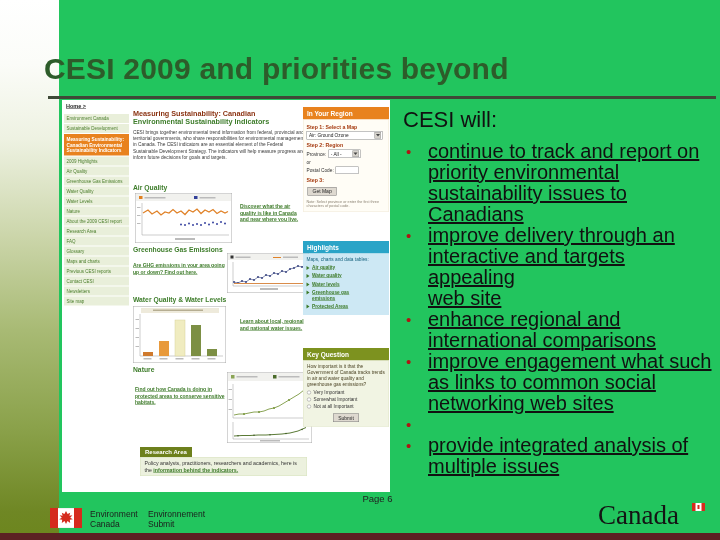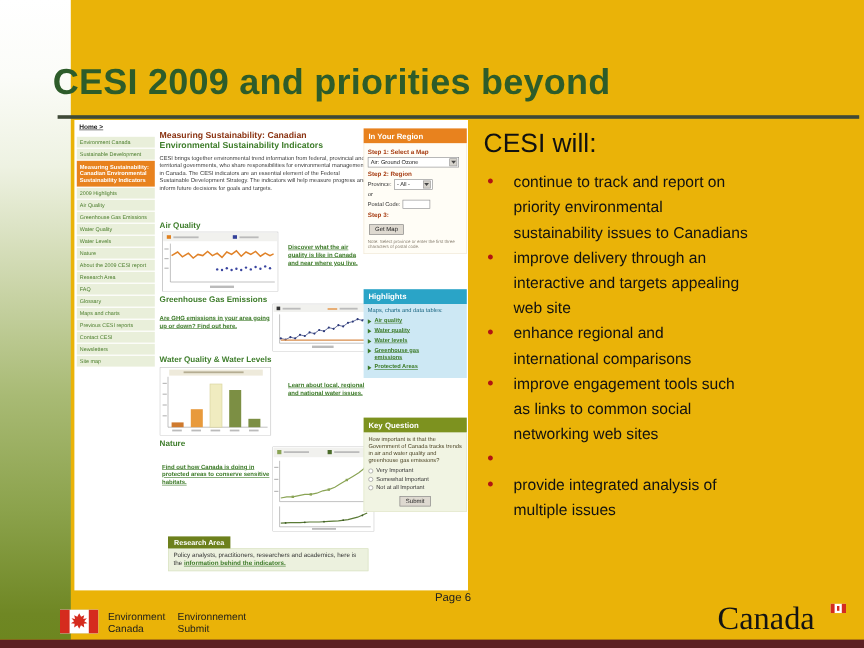--- a/index.html
+++ b/index.html
@@ -1,19 +1,19 @@
 <!DOCTYPE html>
 <html><head>
 <meta charset="utf-8">
 <style>
   * { margin:0; padding:0; box-sizing:border-box; }
   html,body { background:#e8e8e8; }
   .slide {
     position:relative; width:720px; height:540px; overflow:hidden;
-    background:#eab308; font-family:"Liberation Sans", sans-serif;
+    background:#22c55e; font-family:"Liberation Sans", sans-serif;
   }
   
   .left-bar {
     position:absolute; left:0; top:0; width:59px; height:533px;
     background:linear-gradient(180deg,#ffffff 0%,#fbfcf8 12%,#eef2e2 26%,#ccd6ab 44%,#a8ba74 62%,#8ba24b 80%,#6f8724 96%,#6d861f 100%);
   }
   .bottom-bar { position:absolute; left:0; top:533px; width:720px; height:7px; background:#5c2123; }
 
   .title {
     position:absolute; left:44px; top:52px; width:640px;
@@ -97,21 +97,21 @@
   .kq-question { font-size:9.5px; line-height:11.5px; color:#4d4526; margin-bottom:6px; }
   .kq-opt { display:flex; align-items:center; gap:5px; margin:3px 0; font-size:9.5px; color:#333; cursor:pointer; }
   .radio { width:8px; height:8px; border:1px solid #8a8a8a; border-radius:50%; background:#fff; flex:0 0 auto; }
   .submit { display:block; margin:9px auto 2px auto; }
 
   
   .panel { position:absolute; left:403px; top:107px; width:314px; color:#111; }
   .panel-heading { font-size:22px; margin-bottom:8px; }
   .bullet-row { display:flex; }
   .dot { width:25px; flex:0 0 auto; color:#b01513; font-size:15px; line-height:21px; padding-left:3px; }
-  .btext { font-size:13px; line-height:21px; white-space:pre-line; }
+  .btext { font-size:20px; line-height:21px; white-space:pre-line;text-decoration:underline; }
 
   .page-label { position:absolute; left:330px; top:493px; width:95px; text-align:center; font-size:9.5px; color:#222; }
 
   
   .flag { position:absolute; left:50px; top:508px; }
   .env-en, .env-fr { position:absolute; top:509px; font-size:8.5px; line-height:10px; color:#1c1c1c; white-space:pre-line; }
   .env-en { left:90px; }
   .env-fr { left:148px; }
   .wordmark { position:absolute; left:598px; top:500px; font-family:"Liberation Serif", serif; font-size:27px; color:#141414; }
   .wordmark-flag { position:absolute; left:692px; top:503px; }
@@ -386,21 +386,21 @@
 interactive and targets appealing
 web site</span>
       </div>
     <div class="bullet-row">
         <span class="dot">•</span>
         <span class="btext">enhance regional and
 international comparisons</span>
       </div>
     <div class="bullet-row">
         <span class="dot">•</span>
-        <span class="btext">improve engagement tools such
+        <span class="btext">improve engagement what such
 as links to common social
 networking web sites</span>
       </div>
     <div class="bullet-row">
         <span class="dot">•</span>
       </div>
     <div class="bullet-row">
         <span class="dot">•</span>
         <span class="btext">provide integrated analysis of
 multiple issues</span>

